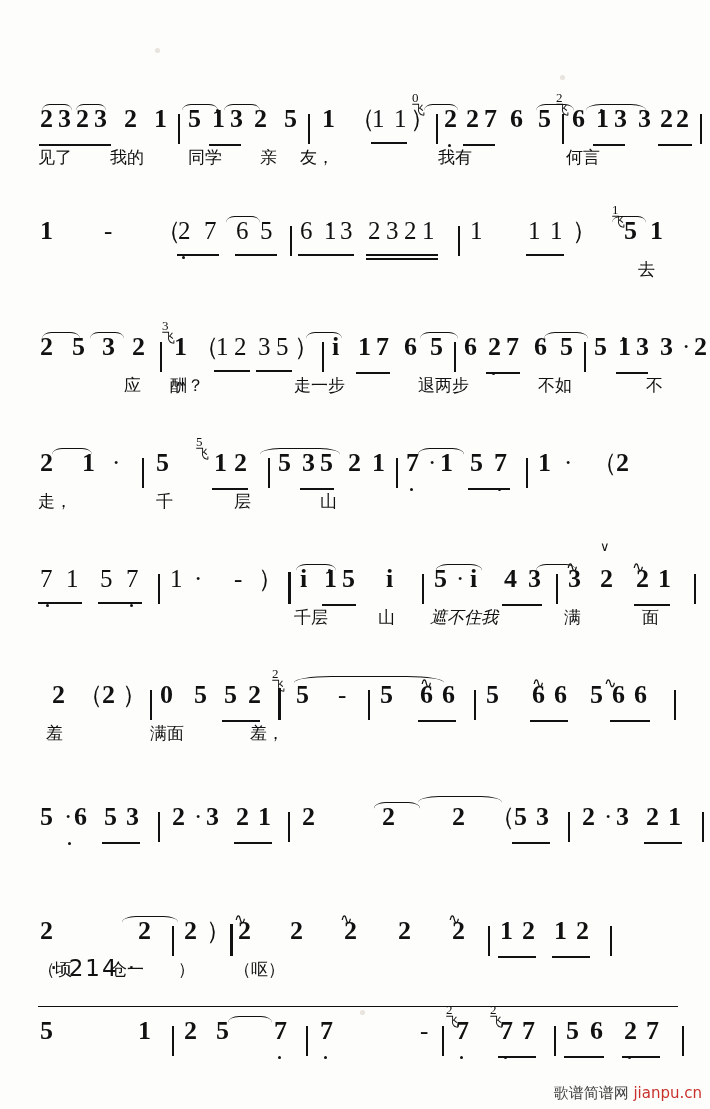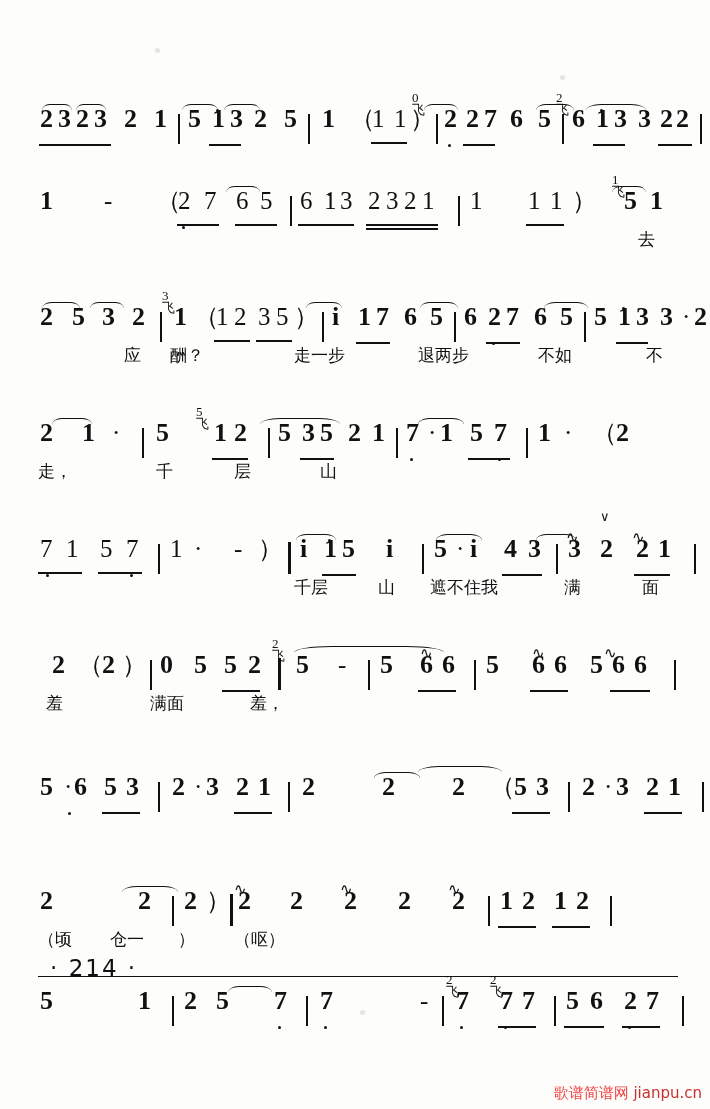--- a/index.html
+++ b/index.html
@@ -133,21 +133,21 @@
   }
   
   .watermark {
     position: absolute;
     right: 8px;
     bottom: 6px;
     font-family: "DejaVu Sans", sans-serif;
     font-size: 15px;
     color: #2b6fb8;
   }
-  .watermark .cn { color: #ef4444; }
+  .watermark .cn { color: #404040; }
   .watermark .en { color: #c9302c; }
   .faint-dot {
     position: absolute;
     width: 5px;
     height: 5px;
     border-radius: 50%;
     background: #e8e4dd;
   }
 </style>
 </head>
@@ -208,20 +208,29 @@
         <span class="n big" style="left:534px;">6</span>
         <span class="n big" style="left:558px;">1</span>
         <span class="n big" style="left:576px;">3</span>
         <div class="dotu" style="left:562px; bottom:34px;"></div>
         <div class="beam" style="left:555px; bottom:0px; width:32px;"></div>
         <span class="n big" style="left:600px;">3</span>
         <span class="n big" style="left:622px;">2</span>
         <span class="n big" style="left:638px;">2</span>
         <div class="beam" style="left:620px; bottom:0px; width:34px;"></div>
         <div class="bar" style="left:662px;"></div>
+      </div>
+      <div class="lyric">
+        <span style="left:0px;">见了</span>
+        <span style="left:72px;">我的</span>
+        <span style="left:150px;">同学</span>
+        <span style="left:222px;">亲</span>
+        <span style="left:262px;">友，</span>
+        <span style="left:400px;">我有</span>
+        <span style="left:528px;">何言</span>
       </div>
     </div>
 
     <div class="sys" style="margin-top:36px;">
       <div class="notes">
         <div class="slur" style="left:188px; top:4px; width:34px;"></div>
         <div class="slur" style="left:574px; top:4px; width:34px;"></div>
         <span class="n big" style="left:2px;">1</span>
         <span class="n" style="left:66px;">-</span>
         <span class="n" style="left:118px;">（</span>
@@ -400,21 +409,21 @@
         <span class="n big" style="left:562px;">2</span>
         <div class="vib" style="left:594px; bottom:34px;">∿</div>
         <span class="n big" style="left:598px;">2</span>
         <span class="n big" style="left:620px;">1</span>
         <div class="beam" style="left:596px; bottom:0px; width:36px;"></div>
         <div class="bar" style="left:656px;"></div>
       </div>
       <div class="lyric">
         <span style="left:256px;">千层</span>
         <span style="left:340px;">山</span>
-        <span style="left:392px;">遮不住我</span>
+        <span style="left:392px;font-style:italic;">遮不住我</span>
         <span style="left:526px;">满</span>
         <span style="left:604px;">面</span>
       </div>
     </div>
 
     <div class="sys" style="margin-top:40px;">
       <div class="notes">
         <div class="slur" style="left:256px; top:0px; width:150px;"></div>
         <span class="n big" style="left:14px;">2</span>
         <span class="n" style="left:40px;">（</span>

